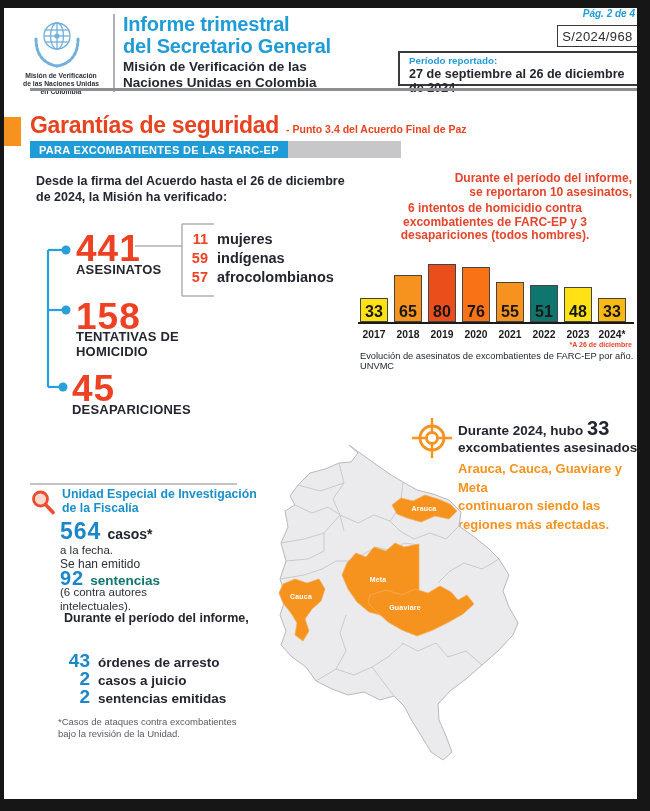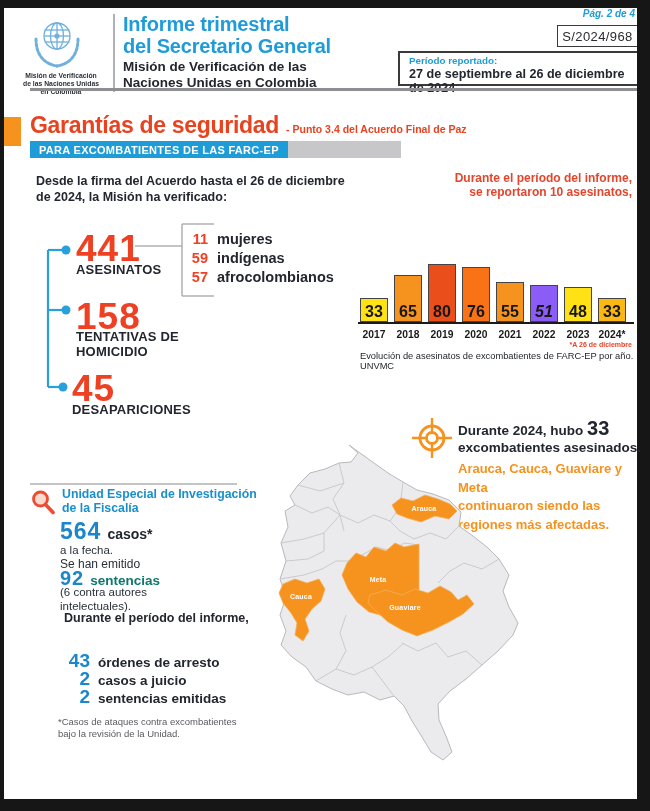--- a/index.html
+++ b/index.html
@@ -177,39 +177,40 @@
     </div>
     <div class="bd-row">
       <span class="bd-num">57</span>
       <span class="bd-label">afrocolombianos</span>
     </div>
   </div>
 
   <div class="abs period-note">
     <div class="pn1 pre">Durante el período del informe,
 se reportaron 10 asesinatos,</div>
+    <div class="pn2">6 intentos de homicidio contra excombatientes de FARC-EP y 3 desapariciones (todos hombres).</div>
   </div>
 
   <div class="abs chart-bars">
       <div class="bar" style="height: 24px; background: rgb(255, 225, 21);">
         <div class="bar-num">33</div>
       </div>
       <div class="bar" style="height: 47px; background: rgb(246, 146, 30);">
         <div class="bar-num">65</div>
       </div>
       <div class="bar" style="height: 58px; background: rgb(233, 78, 27);">
         <div class="bar-num">80</div>
       </div>
       <div class="bar" style="height: 55px; background: #f97316;">
         <div class="bar-num">76</div>
       </div>
       <div class="bar" style="height: 40px; background: rgb(246, 146, 30);">
         <div class="bar-num">55</div>
       </div>
-      <div class="bar" style="height: 37px; background: #8b5cf6; font-style: italic;">
+      <div class="bar" style="height: 37px; background: #0f766e;">
         <div class="bar-num">51</div>
       </div>
       <div class="bar" style="height: 35px; background: rgb(255, 225, 21);">
         <div class="bar-num">48</div>
       </div>
       <div class="bar" style="height: 24px; background: rgb(249, 184, 19);">
         <div class="bar-num">33</div>
       </div>
     </div>
   <div class="abs chart-labels">

